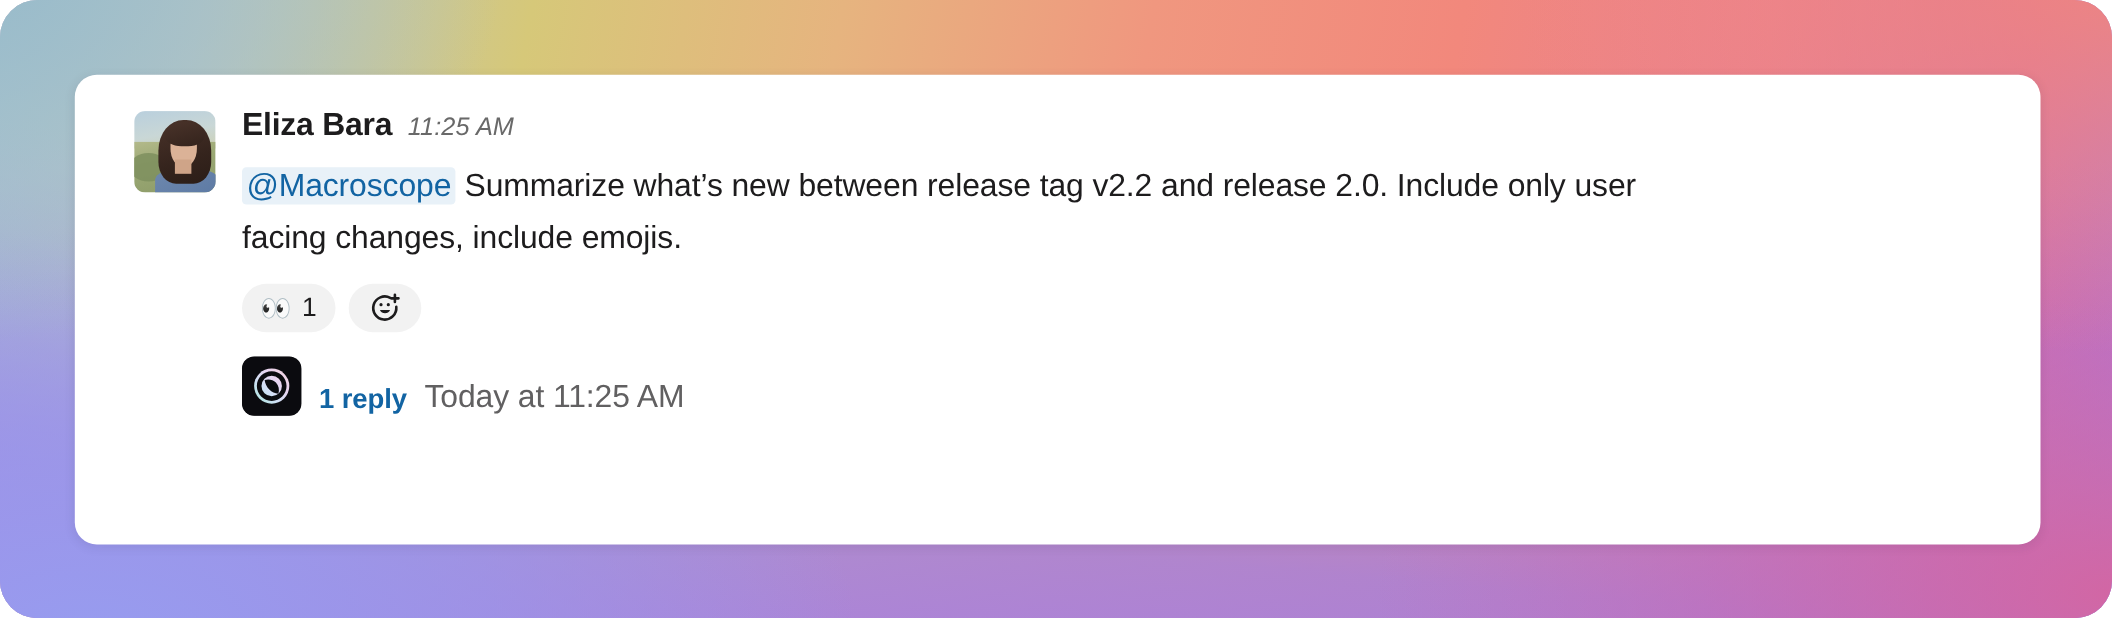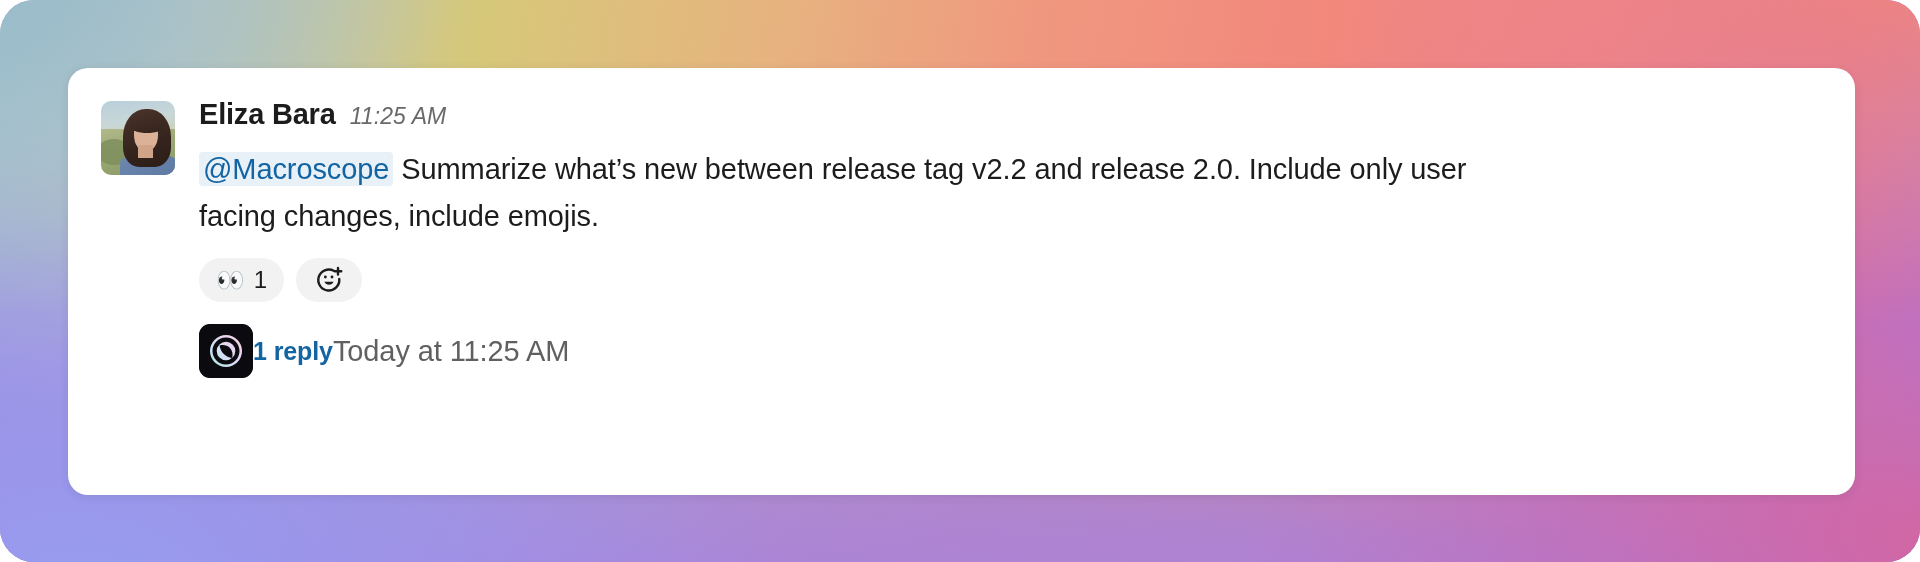--- a/index.html
+++ b/index.html
@@ -80,21 +80,21 @@
   
   #message-card {
     position: absolute;
     left: 68px;
     top: 68px;
     width: 1787px;
     height: 427px;
     background: #ffffff;
     border-radius: 20px;
     box-sizing: border-box;
-    padding: 30px 34px 0 33px;
+    padding: 30px 34px 0 54px;
     box-shadow: 0 2px 10px rgba(40,30,60,0.10);
   }
 
   .msg-row {
     display: flex;
     align-items: flex-start;
   }
 
   
   .avatar {
@@ -221,22 +221,22 @@
     justify-content: center;
     width: 66px;
     height: 44px;
     border-radius: 22px;
     background: #f2f2f2;
   }
 
   
   .thread-row {
     display: flex;
-    align-items: center;
-    gap: 0;
+    align-items: flex-end;
+    gap: 16px;
     margin-top: 22px;
   }
   .thread-avatar {
     width: 54px;
     height: 54px;
     min-width: 54px;
     border-radius: 11px;
     background: #0b0b0f;
     display: flex;
     align-items: center;

